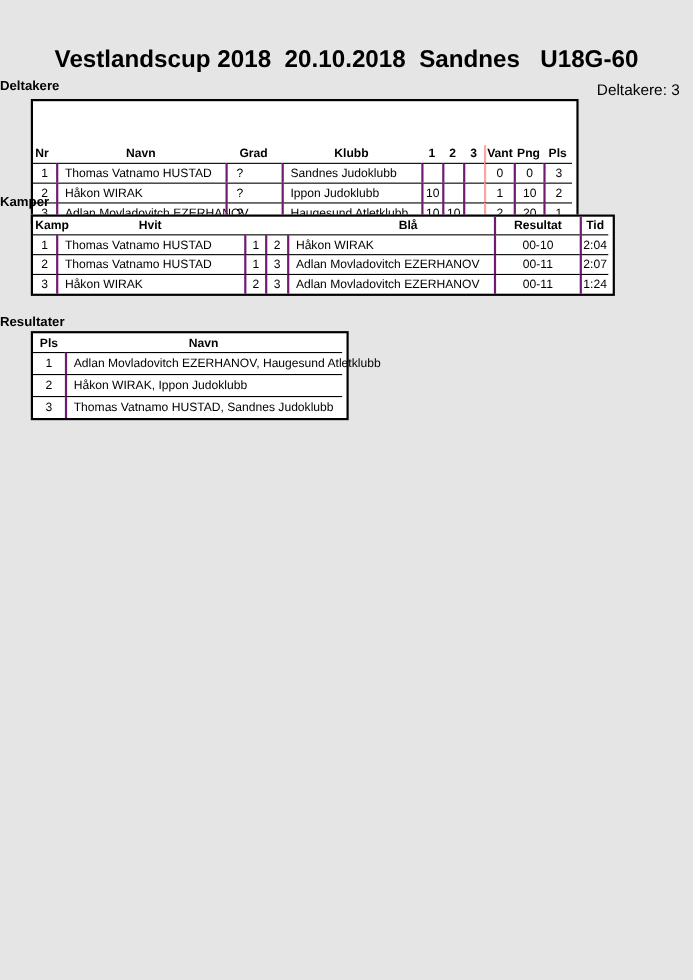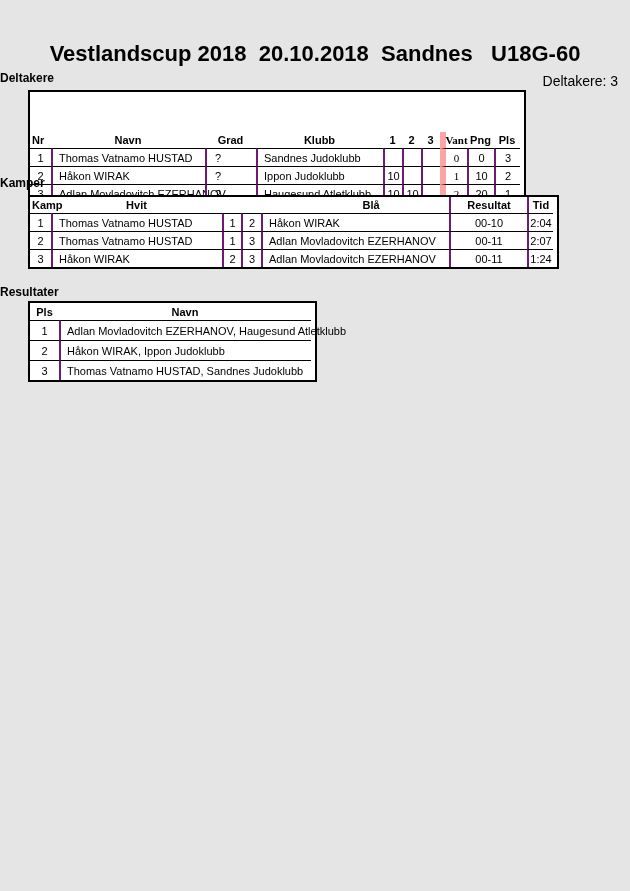--- a/index.html
+++ b/index.html
@@ -29,21 +29,21 @@
   #t2 .row { grid-template-columns:21px 171px 19px 20px 188px 78px 26px; height:18px; }
   #t2 .hdr { height:16px; }
   #t3 .row { grid-template-columns:29px 252px; height:20px; }
   #t3 .hdr { height:17px; }
 
   .c {
     box-sizing:border-box; display:flex; align-items:center; justify-content:center;
     white-space:nowrap; height:100%;
   }
   .bl  { border-left:2px solid #701a75; }
-  .bl2 { border-left:6px solid #fca5a5;font-family:Liberation Serif, serif; }
+  .bl2 { border-left:2px solid #fca5a5; }
   .data .c { border-top:1px solid #000; }
   .left  { justify-content:flex-start; padding-left:6px; }
   .pl2   { justify-content:flex-start; padding-left:2px; }
   .pl8   { justify-content:flex-start; padding-left:8px; }
   .shift { padding-left:32px; }
 </style>
 </head>
 <body>
 
 <div class="page">

